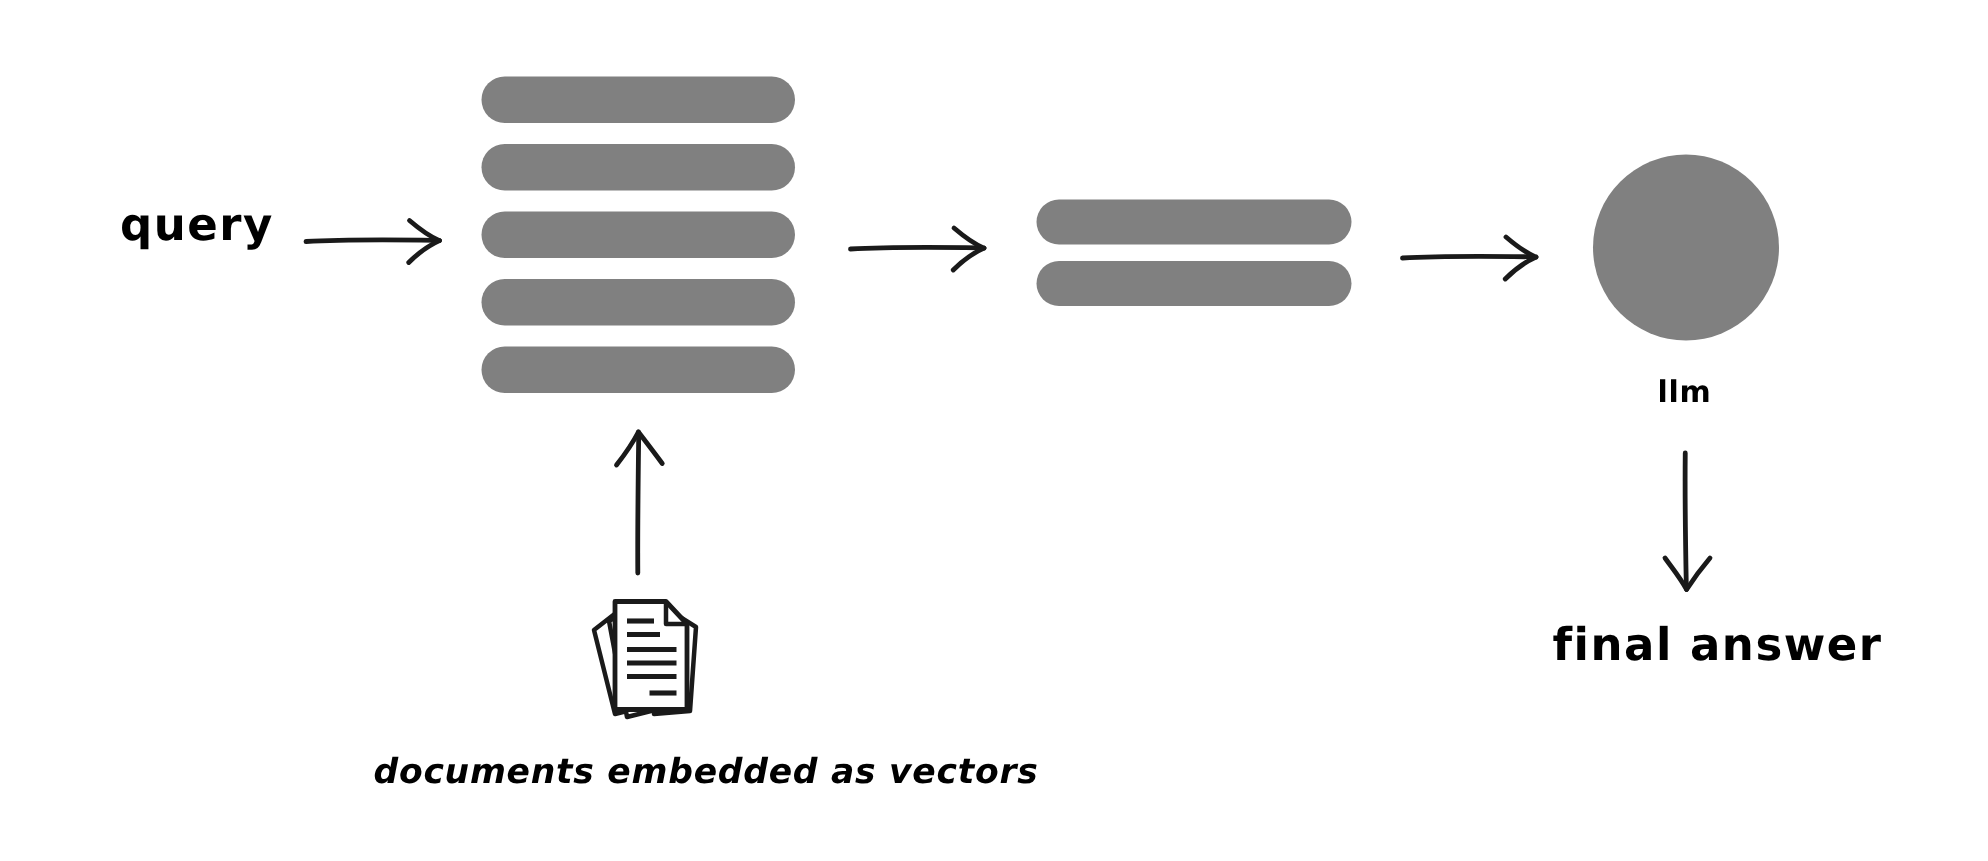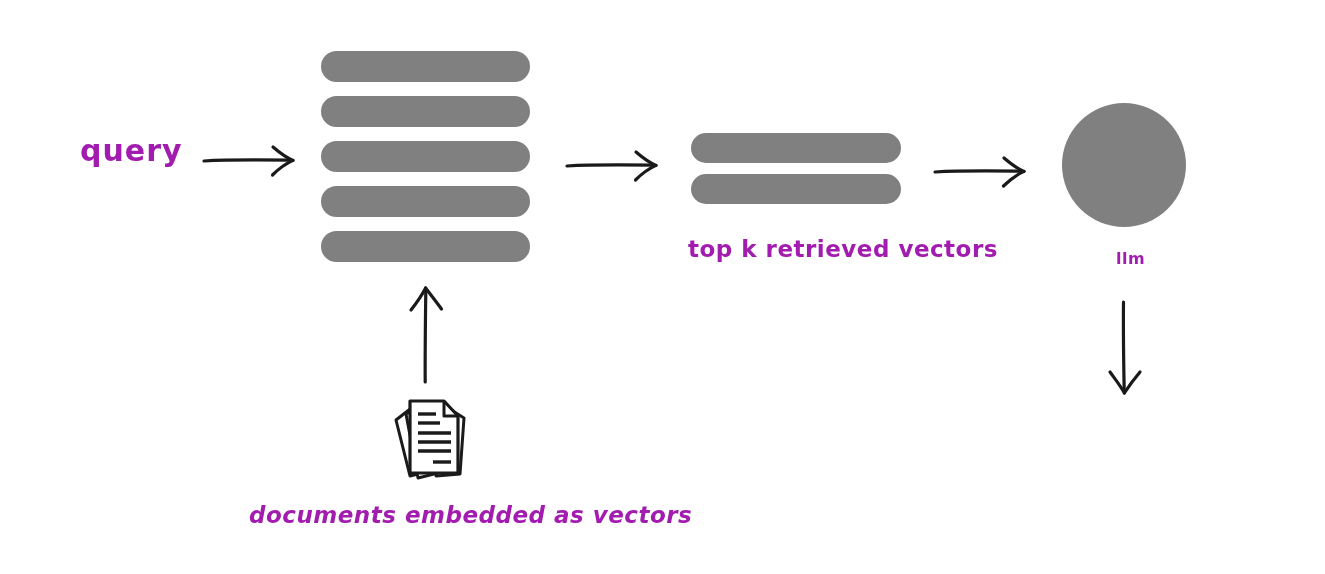--- a/index.html
+++ b/index.html
@@ -12,30 +12,30 @@
   }
   #canvas {
     position: relative;
     width: 1325px;
     height: 574px;
     background: #ffffff;
     overflow: hidden;
   }
   .label {
     position: absolute;
-    color: #a21caf;
+    color: #000000;
     font-family: "DejaVu Sans", sans-serif;
     font-weight: 600;
     letter-spacing: 0.5px;
     white-space: nowrap;
     line-height: 1;
   }
   .label-query      { left: 80px;  top: 136px; font-size: 30px; letter-spacing: 1px; }
   .label-topk       { left: 688px; top: 238px; font-size: 23px; }
-  .label-llm        { left: 1105px;top: 251px; font-size: 16px; margin-left: 11px; }
+  .label-llm        { left: 1105px;top: 251px; font-size: 20px; }
   .label-docs       { left: 249px; top: 504px; font-size: 23px; font-style: italic; }
   .label-final      { left: 1035px;top: 416px; font-size: 30px; letter-spacing: 1px; }
 
   .bar {
     position: absolute;
     background: #808080;
     border-radius: 999px;
   }
   .circle {
     position: absolute;
@@ -76,41 +76,41 @@
       <path d="M73 7 C 80 13, 86 17.5, 93 20.4" fill="none" stroke="#1a1a1a" stroke-width="3.2" stroke-linecap="round"></path>
       <path d="M93 20.4 C 85 24, 79 28.5, 72.5 35" fill="none" stroke="#1a1a1a" stroke-width="3.2" stroke-linecap="round"></path>
     </svg>
   </div>
 
   <div class="topk-stack">
     <div class="bar" style="left:691px; top:133px; width:210px; height:30px;"></div>
     <div class="bar" style="left:691px; top:174px; width:210px; height:30px;"></div>
   </div>
 
-  <div class="label label-topk">top k retrieved vectors</div>
 
   <div class="arrow-svg" style="left:931px; top:151px;">
     <svg width="110" height="44" viewBox="0 0 110 44">
       <path d="M4 21 C 30 19.5, 58 19.8, 90 20.2" fill="none" stroke="#1a1a1a" stroke-width="3.2" stroke-linecap="round"></path>
       <path d="M73 7 C 80 13, 86 17.5, 93 20.4" fill="none" stroke="#1a1a1a" stroke-width="3.2" stroke-linecap="round"></path>
       <path d="M93 20.4 C 85 24, 79 28.5, 72.5 35" fill="none" stroke="#1a1a1a" stroke-width="3.2" stroke-linecap="round"></path>
     </svg>
   </div>
 
   <div class="circle" style="left:1062px; top:103px; width:124px; height:124px;"></div>
   <div class="label label-llm">llm</div>
 
   <div class="arrow-svg" style="left:1098px; top:298px;">
     <svg width="56" height="104" viewBox="0 0 56 104">
       <path d="M25.5 4 C 25.2 34, 25.6 62, 26.2 92" fill="none" stroke="#1a1a1a" stroke-width="3.2" stroke-linecap="round"></path>
       <path d="M12 74 C 17 81, 22 87, 26.4 95" fill="none" stroke="#1a1a1a" stroke-width="3.2" stroke-linecap="round"></path>
       <path d="M26.4 95 C 31.5 87, 36.5 80.5, 42 74" fill="none" stroke="#1a1a1a" stroke-width="3.2" stroke-linecap="round"></path>
     </svg>
   </div>
 
+  <div class="label label-final">final answer</div>
 
   <div class="arrow-svg" style="left:400px; top:283px;">
     <svg width="56" height="104" viewBox="0 0 56 104">
       <path d="M25.2 99 C 25.0 68, 25.4 38, 25.8 8" fill="none" stroke="#1a1a1a" stroke-width="3.2" stroke-linecap="round"></path>
       <path d="M11 27 C 16.5 20, 21.5 13, 25.6 5" fill="none" stroke="#1a1a1a" stroke-width="3.2" stroke-linecap="round"></path>
       <path d="M25.6 5 C 31 12, 36 18.5, 41.5 26" fill="none" stroke="#1a1a1a" stroke-width="3.2" stroke-linecap="round"></path>
     </svg>
   </div>
 
   <div class="doc-icon" style="left:380px; top:392px;">

